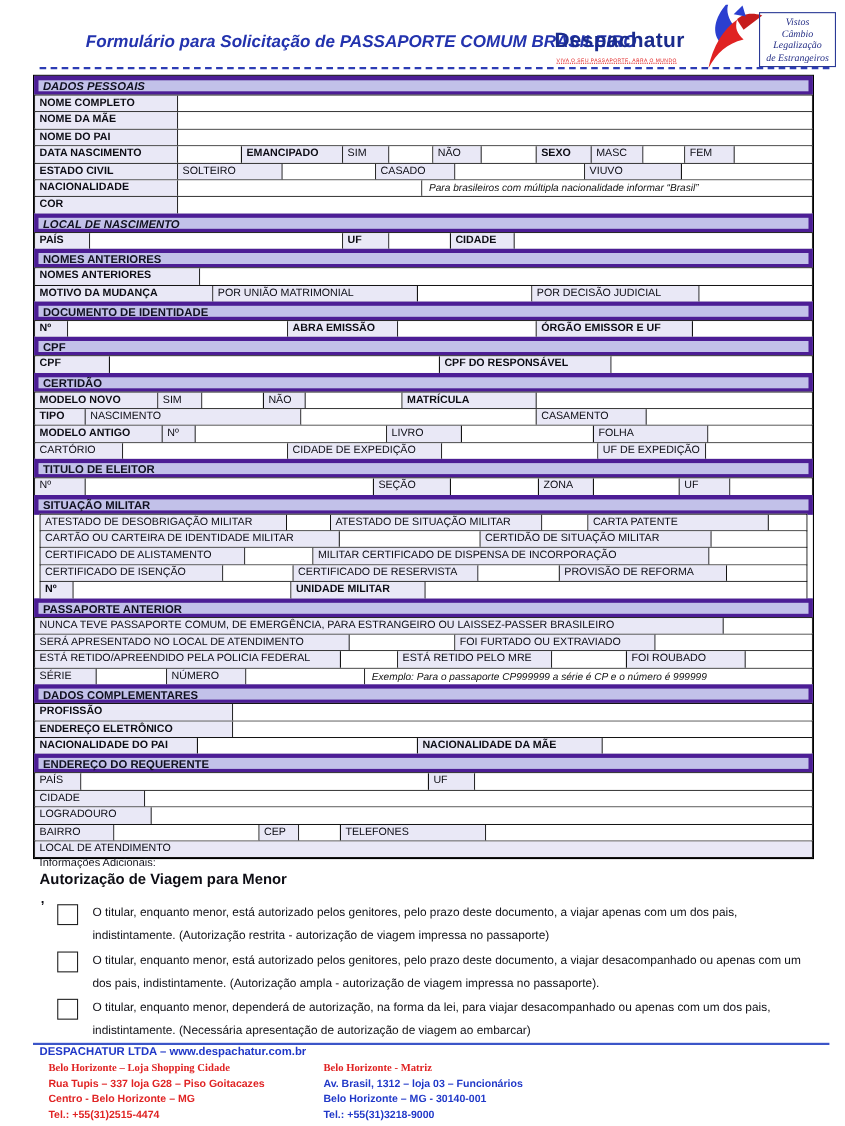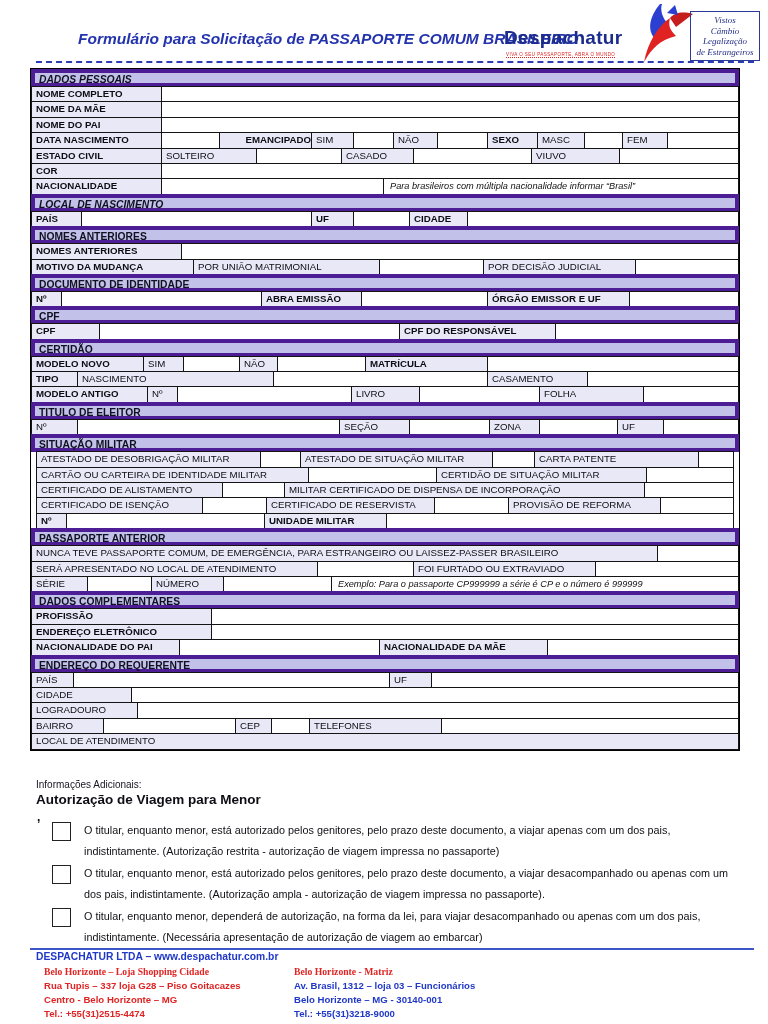--- a/index.html
+++ b/index.html
@@ -79,48 +79,48 @@
         <div class="cell lab b" style="flex: 0 0 130px;">NOME DA MÃE</div>
         <div class="cell inp" style="flex: 1 1 auto;"></div>
       </div>
       <div class="frow">
         <div class="cell lab b" style="flex: 0 0 130px;">NOME DO PAI</div>
         <div class="cell inp" style="flex: 1 1 auto;"></div>
       </div>
       <div class="frow">
         <div class="cell lab b" style="flex: 0 0 130px;">DATA NASCIMENTO</div>
         <div class="cell inp" style="flex: 0 0 58px;"></div>
-        <div class="cell lab b" style="flex: 0 0 92px; text-align: right;">EMANCIPADO</div>
+        <div class="cell lab b" style="flex: 0 0 92px;">EMANCIPADO</div>
         <div class="cell lab" style="flex: 0 0 42px;">SIM</div>
         <div class="cell inp" style="flex: 0 0 40px;"></div>
         <div class="cell lab" style="flex: 0 0 44px;">NÃO</div>
         <div class="cell inp" style="flex: 0 0 50px;"></div>
         <div class="cell lab b" style="flex: 0 0 50px;">SEXO</div>
         <div class="cell lab" style="flex: 0 0 47px;">MASC</div>
         <div class="cell inp" style="flex: 0 0 38px;"></div>
         <div class="cell lab" style="flex: 0 0 45px;">FEM</div>
         <div class="cell inp" style="flex: 1 1 auto;"></div>
       </div>
       <div class="frow">
         <div class="cell lab b" style="flex: 0 0 130px;">ESTADO CIVIL</div>
         <div class="cell lab" style="flex: 0 0 95px;">SOLTEIRO</div>
         <div class="cell inp" style="flex: 0 0 85px;"></div>
         <div class="cell lab" style="flex: 0 0 72px;">CASADO</div>
         <div class="cell inp" style="flex: 0 0 118px;"></div>
         <div class="cell lab" style="flex: 0 0 88px;">VIUVO</div>
         <div class="cell inp" style="flex: 1 1 auto;"></div>
       </div>
       <div class="frow">
-        <div class="cell lab b" style="flex: 0 0 130px;">COR</div>
-        <div class="cell inp" style="flex: 1 1 auto;"></div>
-      </div>
-      <div class="frow">
         <div class="cell lab b" style="flex: 0 0 130px;">NACIONALIDADE</div>
         <div class="cell inp" style="flex: 0 0 222px;"></div>
         <div class="cell note" style="flex: 1 1 auto;">Para brasileiros com múltipla nacionalidade informar “Brasil”</div>
+      </div>
+      <div class="frow">
+        <div class="cell lab b" style="flex: 0 0 130px;">COR</div>
+        <div class="cell inp" style="flex: 1 1 auto;"></div>
       </div>
       <div class="sec it">LOCAL DE NASCIMENTO</div>
       <div class="frow">
         <div class="cell lab b" style="flex: 0 0 50px;">PAÍS</div>
         <div class="cell inp" style="flex: 0 0 230px;"></div>
         <div class="cell lab b" style="flex: 0 0 42px;">UF</div>
         <div class="cell inp" style="flex: 0 0 56px;"></div>
         <div class="cell lab b" style="flex: 0 0 58px;">CIDADE</div>
         <div class="cell inp" style="flex: 1 1 auto;"></div>
       </div>
@@ -169,20 +169,28 @@
         <div class="cell lab" style="flex: 0 0 100px;">CASAMENTO</div>
         <div class="cell inp" style="flex: 1 1 auto;"></div>
       </div>
       <div class="frow">
         <div class="cell lab b" style="flex: 0 0 116px;">MODELO ANTIGO</div>
         <div class="cell lab" style="flex: 0 0 30px;">Nº</div>
         <div class="cell inp" style="flex: 0 0 174px;"></div>
         <div class="cell lab" style="flex: 0 0 68px;">LIVRO</div>
         <div class="cell inp" style="flex: 0 0 120px;"></div>
         <div class="cell lab" style="flex: 0 0 104px;">FOLHA</div>
+        <div class="cell inp" style="flex: 1 1 auto;"></div>
+      </div>
+      <div class="frow">
+        <div class="cell lab" style="flex: 0 0 80px;">CARTÓRIO</div>
+        <div class="cell inp" style="flex: 0 0 150px;"></div>
+        <div class="cell lab" style="flex: 0 0 140px;">CIDADE DE EXPEDIÇÃO</div>
+        <div class="cell inp" style="flex: 0 0 142px;"></div>
+        <div class="cell lab" style="flex: 0 0 98px;">UF DE EXPEDIÇÃO</div>
         <div class="cell inp" style="flex: 1 1 auto;"></div>
       </div>
       <div class="sec">TITULO DE ELEITOR</div>
       <div class="frow">
         <div class="cell lab" style="flex: 0 0 46px;">Nº</div>
         <div class="cell inp" style="flex: 0 0 262px;"></div>
         <div class="cell lab" style="flex: 0 0 70px;">SEÇÃO</div>
         <div class="cell inp" style="flex: 0 0 80px;"></div>
         <div class="cell lab" style="flex: 0 0 50px;">ZONA</div>
         <div class="cell inp" style="flex: 0 0 78px;"></div>
@@ -226,20 +234,28 @@
       </div>
       <div class="sec">PASSAPORTE ANTERIOR</div>
       <div class="frow">
         <div class="cell lab" style="flex: 0 0 626px;">NUNCA TEVE PASSAPORTE COMUM, DE EMERGÊNCIA, PARA ESTRANGEIRO OU LAISSEZ-PASSER BRASILEIRO</div>
         <div class="cell inp" style="flex: 1 1 auto;"></div>
       </div>
       <div class="frow">
         <div class="cell lab" style="flex: 0 0 286px;">SERÁ APRESENTADO NO LOCAL DE ATENDIMENTO</div>
         <div class="cell inp" style="flex: 0 0 96px;"></div>
         <div class="cell lab" style="flex: 0 0 182px;">FOI FURTADO OU EXTRAVIADO</div>
+        <div class="cell inp" style="flex: 1 1 auto;"></div>
+      </div>
+      <div class="frow">
+        <div class="cell lab" style="flex: 0 0 278px;">ESTÁ RETIDO/APREENDIDO PELA POLICIA FEDERAL</div>
+        <div class="cell inp" style="flex: 0 0 52px;"></div>
+        <div class="cell lab" style="flex: 0 0 140px;">ESTÁ RETIDO PELO MRE</div>
+        <div class="cell inp" style="flex: 0 0 68px;"></div>
+        <div class="cell lab" style="flex: 0 0 108px;">FOI ROUBADO</div>
         <div class="cell inp" style="flex: 1 1 auto;"></div>
       </div>
       <div class="frow">
         <div class="cell lab" style="flex: 0 0 56px;">SÉRIE</div>
         <div class="cell inp" style="flex: 0 0 64px;"></div>
         <div class="cell lab" style="flex: 0 0 72px;">NÚMERO</div>
         <div class="cell inp" style="flex: 0 0 108px;"></div>
         <div class="cell note" style="flex: 1 1 auto;">Exemplo: Para o passaporte CP999999 a série é CP e o número é 999999</div>
       </div>
       <div class="sec">DADOS COMPLEMENTARES</div>

